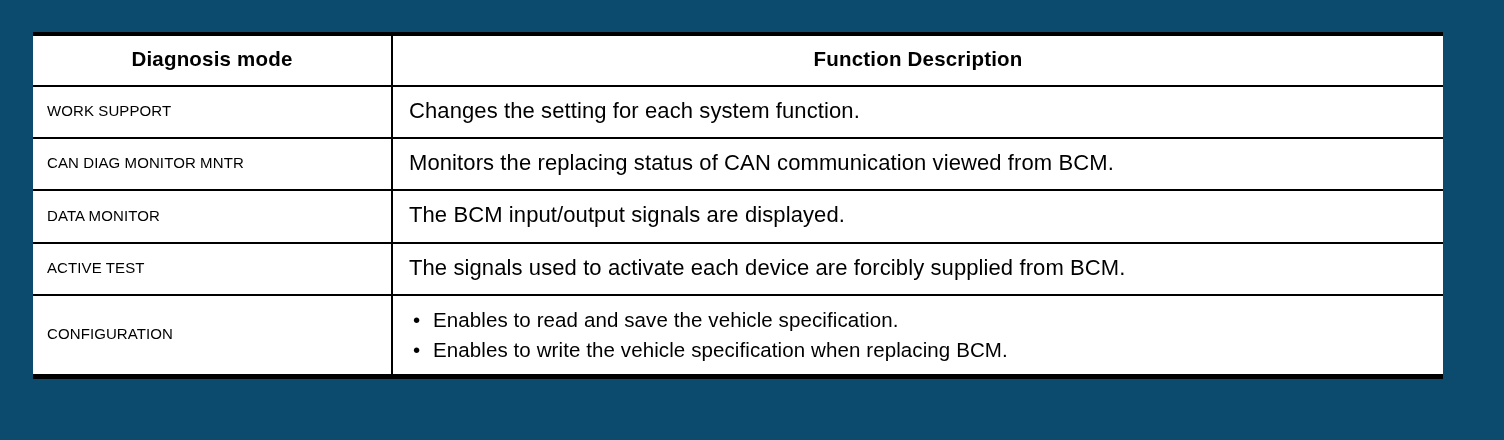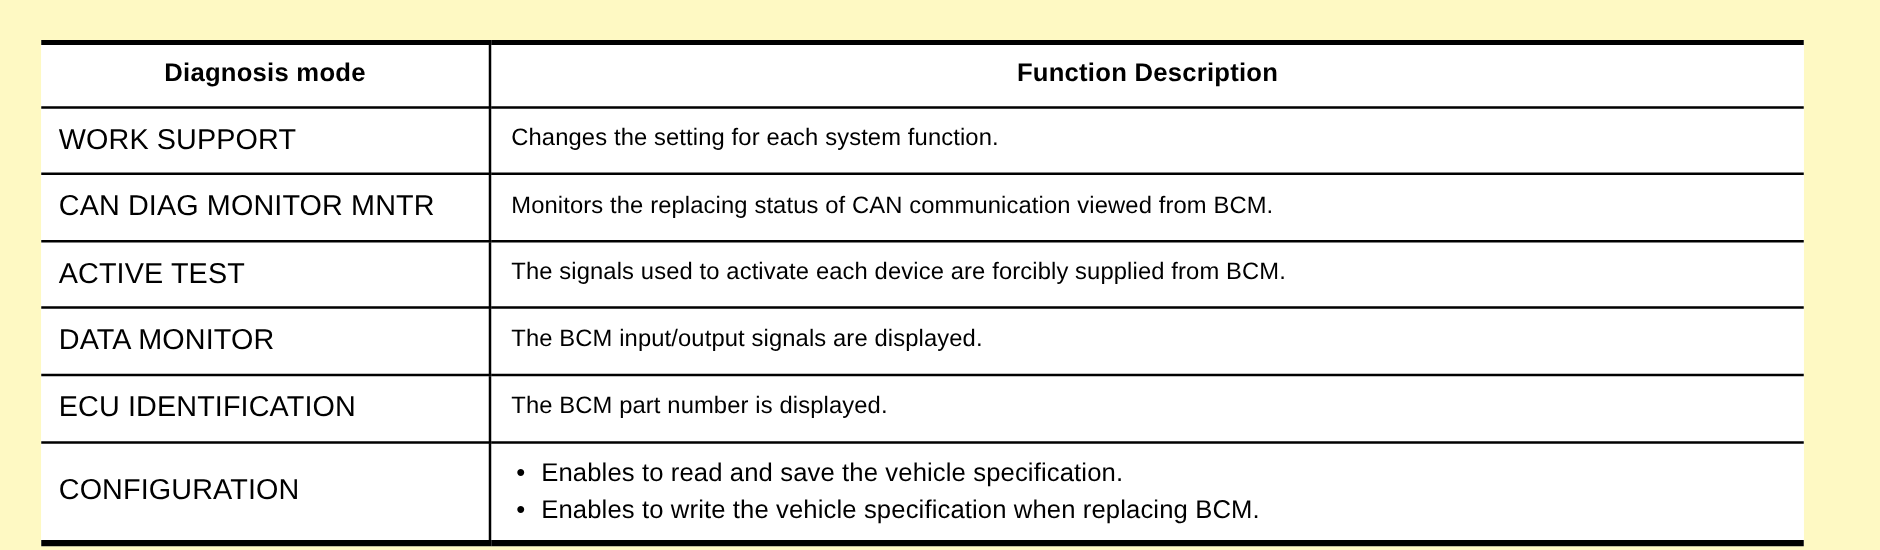--- a/index.html
+++ b/index.html
@@ -13,21 +13,21 @@
     height: 440px;
     font-family: "Liberation Sans", sans-serif;
     color: #000000;
     overflow: hidden;
   }
 
   #page {
     position: relative;
     width: 1504px;
     height: 440px;
-    background: #fef9c3;
+    background: #0c4a6e;
   }
 
   
   .diag-table {
     position: absolute;
     left: 33px;
     top: 32px;
     width: 1410px;
     border-collapse: collapse;
     table-layout: fixed;
@@ -70,31 +70,31 @@
     font-size: 20.5px;
     line-height: 1.2;
     letter-spacing: 0.2px;
     padding: 11px 6px 13px 6px;
     white-space: nowrap;
   }
 
   .mode-text {
     display: block;
     text-align: left;
-    font-size: 23px;
+    font-size: 15px;
     line-height: 1.2;
     letter-spacing: 0.1px;
     padding: 11px 10px 13px 14px;
     white-space: nowrap;
   }
 
   .desc-text {
     display: block;
     text-align: left;
-    font-size: 19px;
+    font-size: 22px;
     line-height: 1.2;
     letter-spacing: 0.1px;
     padding: 11px 10px 13px 16px;
     white-space: nowrap;
   }
 
   
   .xref {
     text-decoration: underline;
     text-underline-offset: 2px;
@@ -165,44 +165,36 @@
         <td class="mode">
           <span class="mode-text">CAN DIAG MONITOR MNTR</span>
         </td>
         <td class="desc">
           <span class="desc-text">Monitors the replacing status of CAN communication viewed from BCM.</span>
         </td>
       </tr>
 
       <tr>
         <td class="mode">
+          <span class="mode-text">DATA MONITOR</span>
+        </td>
+        <td class="desc">
+          <span class="desc-text">The BCM input/output signals are displayed.</span>
+        </td>
+      </tr>
+
+      <tr>
+        <td class="mode">
           <span class="mode-text">ACTIVE TEST</span>
         </td>
         <td class="desc">
           <span class="desc-text">The signals used to activate each device are forcibly supplied from BCM.</span>
         </td>
       </tr>
 
-      <tr>
-        <td class="mode">
-          <span class="mode-text">DATA MONITOR</span>
-        </td>
-        <td class="desc">
-          <span class="desc-text">The BCM input/output signals are displayed.</span>
-        </td>
-      </tr>
-
-      <tr>
-        <td class="mode">
-          <span class="mode-text">ECU IDENTIFICATION</span>
-        </td>
-        <td class="desc">
-          <span class="desc-text">The BCM part number is displayed.</span>
-        </td>
-      </tr>
 
       <tr class="row-tall">
         <td class="mode">
           <span class="mode-text">CONFIGURATION</span>
         </td>
         <td class="desc">
           <ul class="bullets">
             <li><span class="dot">•</span><span>Enables to read and save the vehicle specification.</span></li>
             <li><span class="dot">•</span><span>Enables to write the vehicle specification when replacing BCM.</span></li>
           </ul>

